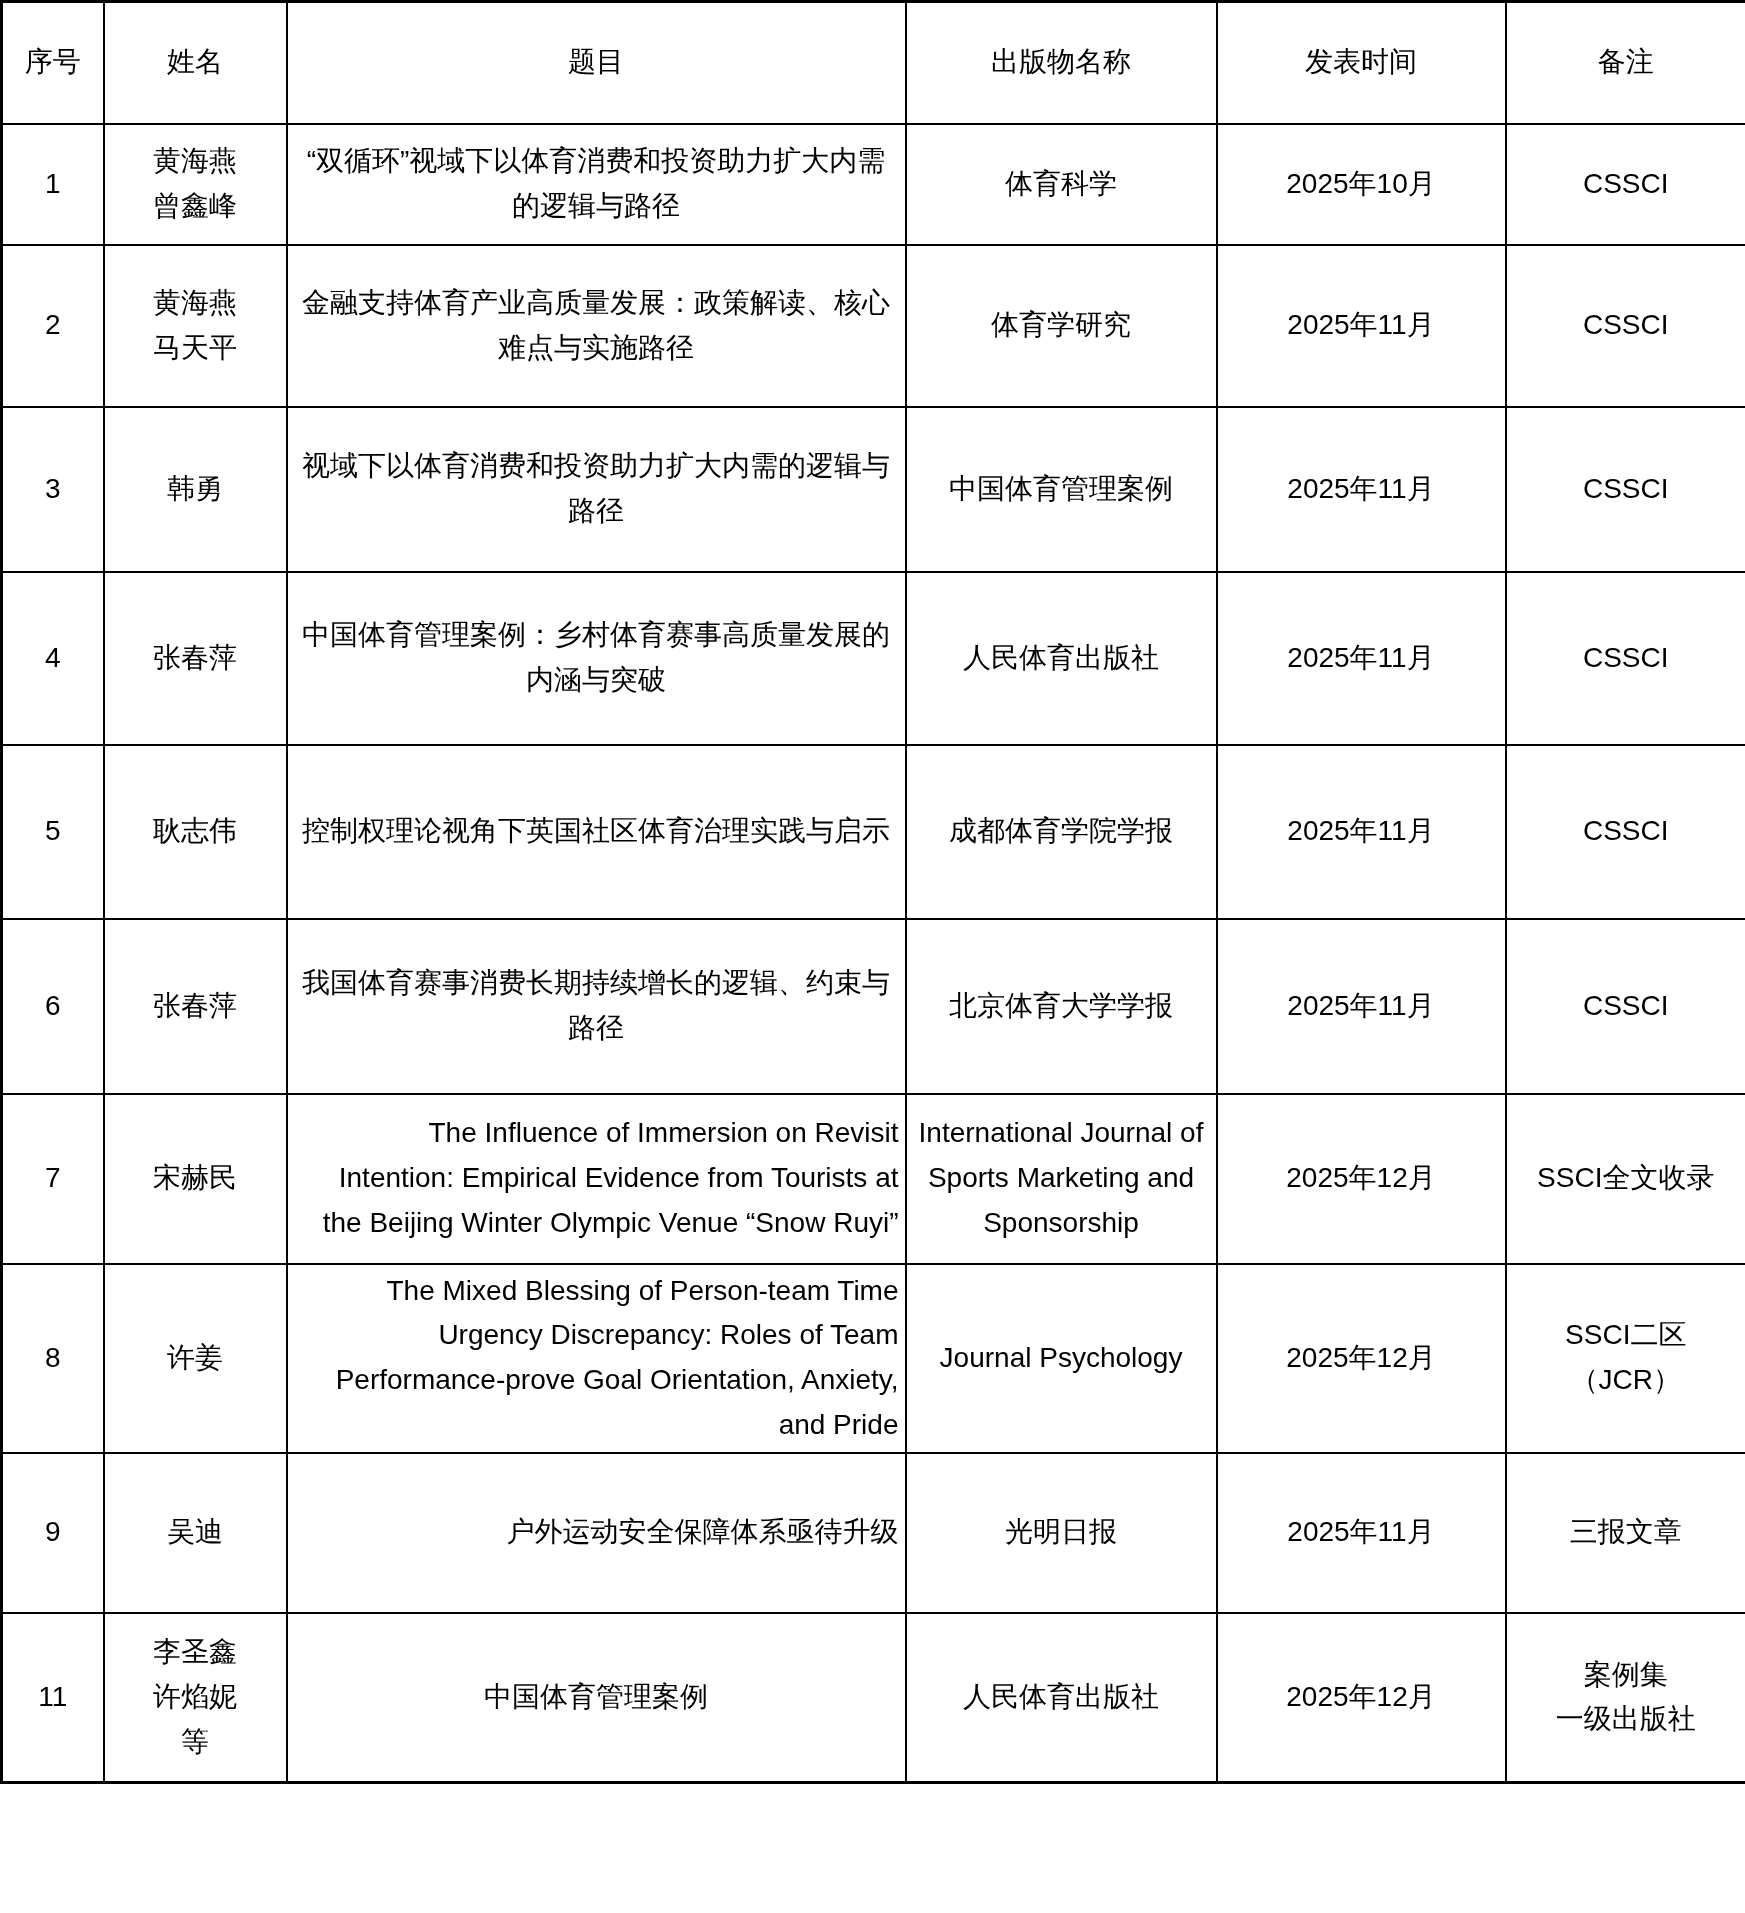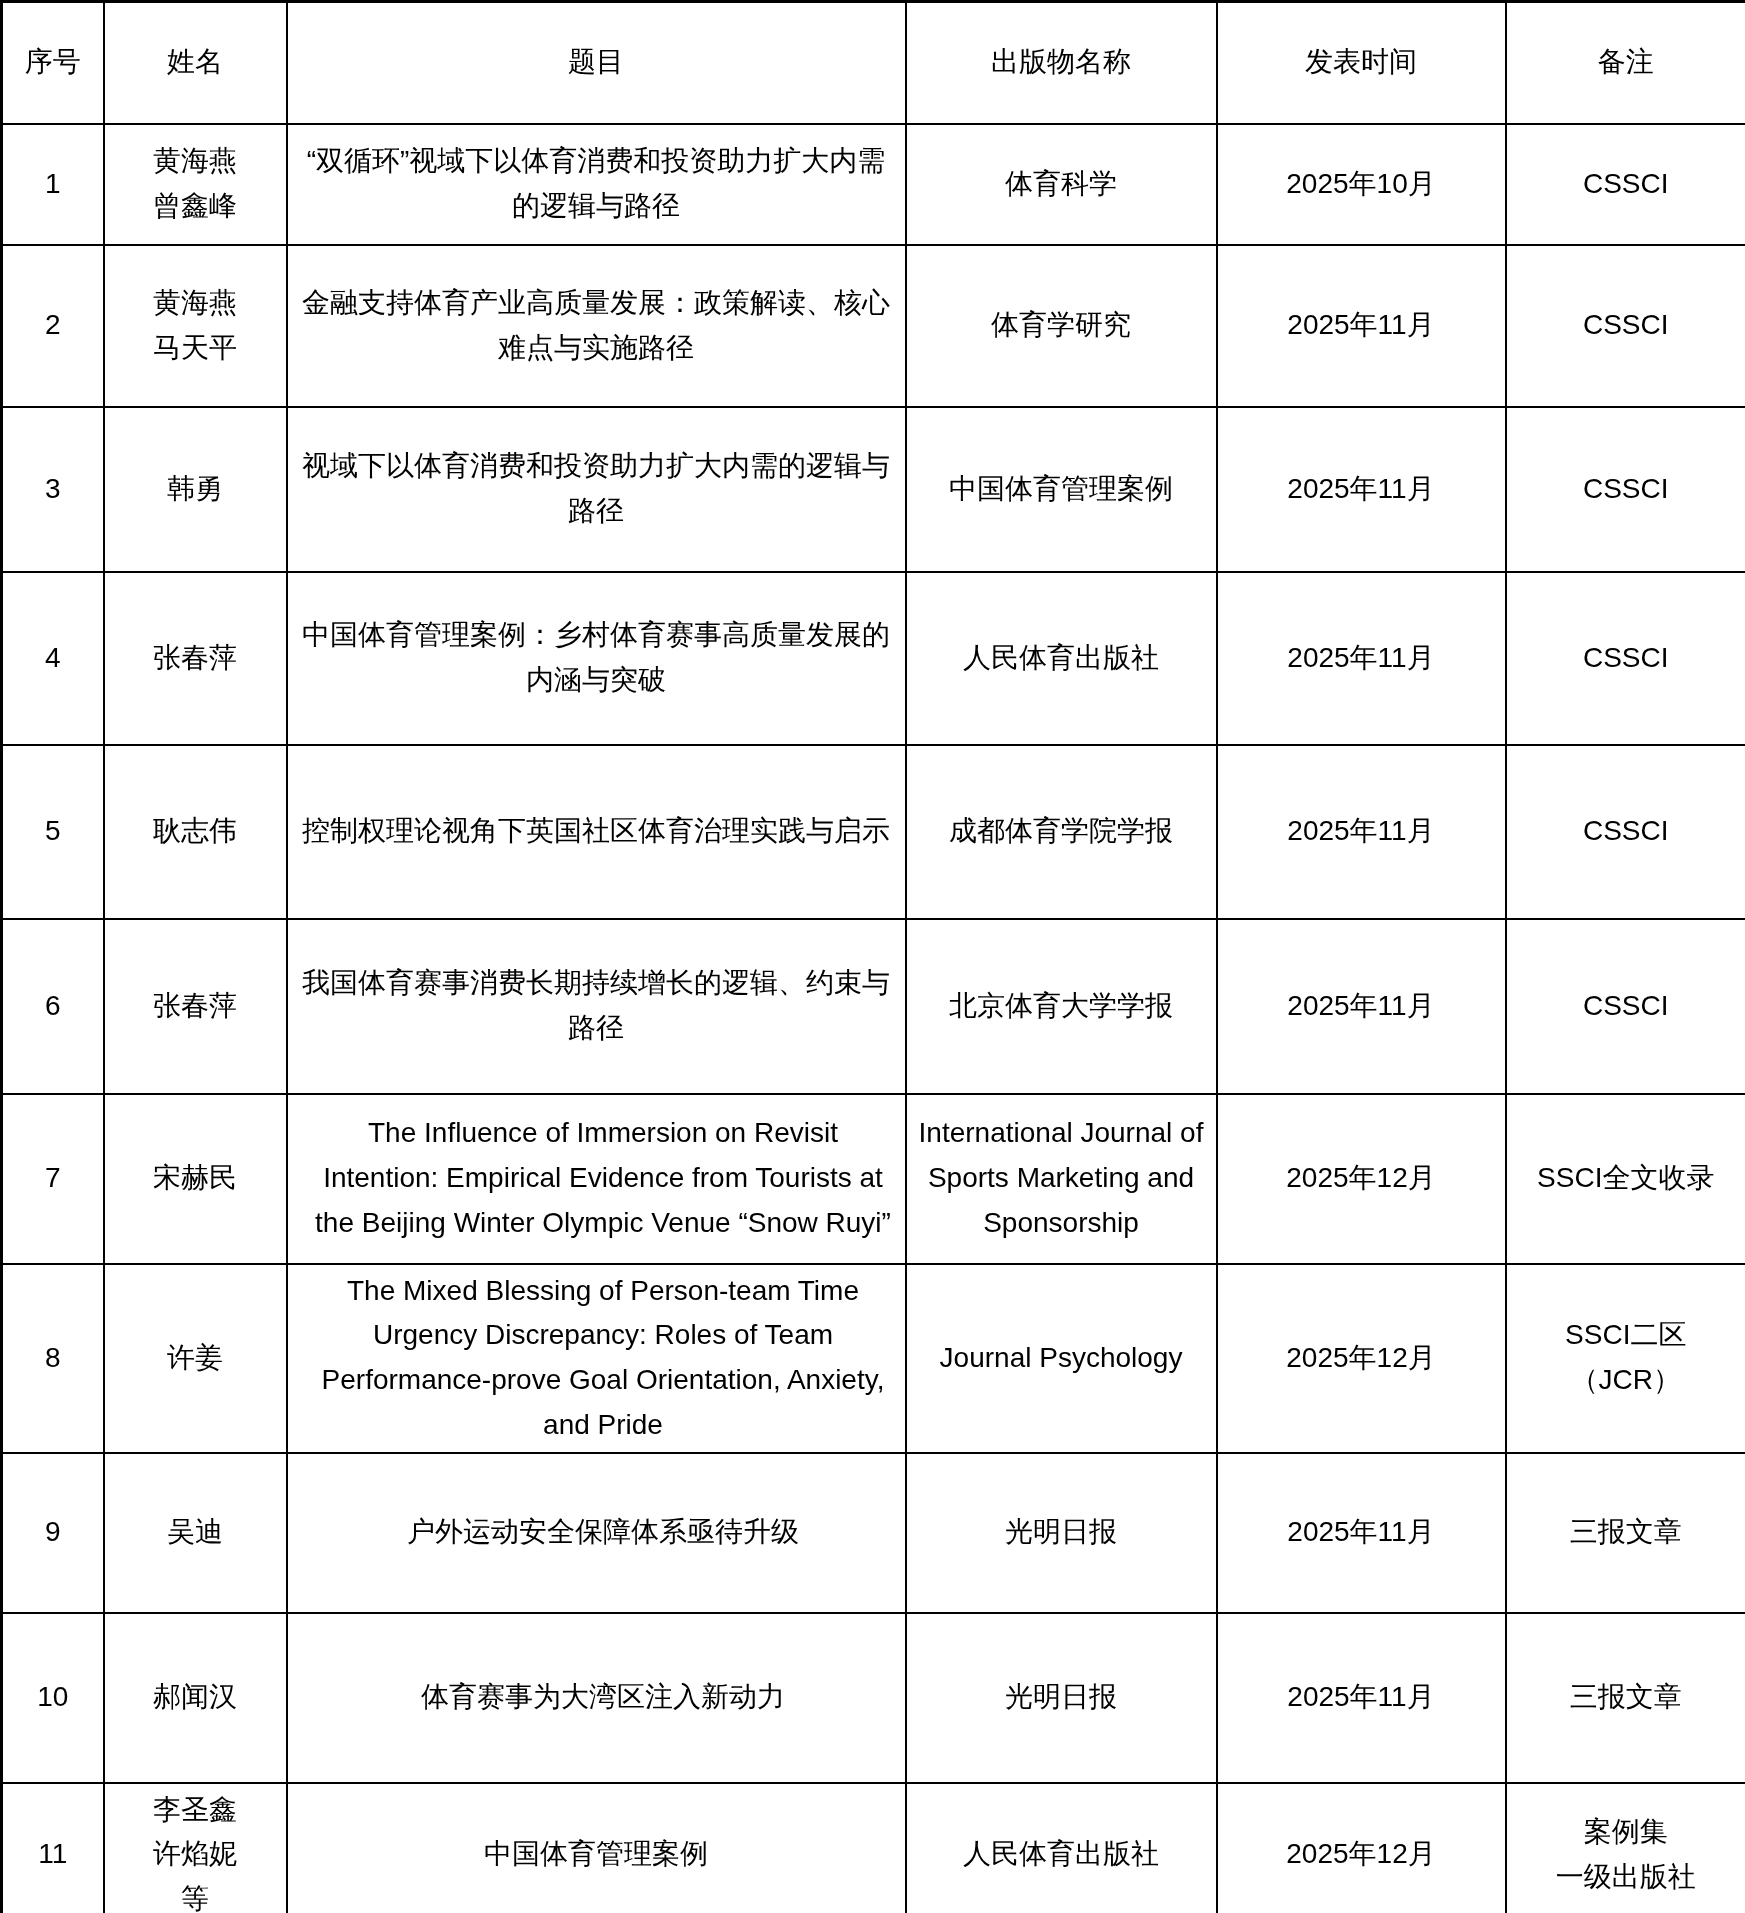--- a/index.html
+++ b/index.html
@@ -35,21 +35,21 @@
   .pub-table tbody tr:nth-child(2)  { height: 162px; }
   .pub-table tbody tr:nth-child(3)  { height: 165px; }
   .pub-table tbody tr:nth-child(4)  { height: 173px; }
   .pub-table tbody tr:nth-child(5)  { height: 174px; }
   .pub-table tbody tr:nth-child(6)  { height: 175px; }
   .pub-table tbody tr:nth-child(7)  { height: 170px; }
   .pub-table tbody tr:nth-child(8)  { height: 178px; }
   .pub-table tbody tr:nth-child(9)  { height: 160px; }
   .pub-table tbody tr:nth-child(10) { height: 170px; }
   .pub-table tbody tr:nth-child(11) { height: 140px; }
-  .c-title.left { text-align: center; padding-left: 20px; }
+  .c-title.left { text-align: right; padding-left: 20px; }
 </style>
 </head>
 <body>
 
 <table class="pub-table">
   <colgroup>
     <col style="width:102px">
     <col style="width:183px">
     <col style="width:619px">
     <col style="width:311px">
@@ -135,28 +135,20 @@
   </tr>
       <tr>
     <td class="c-no">9</td>
     <td class="c-name">吴迪</td>
     <td class="c-title left">户外运动安全保障体系亟待升级</td>
     <td class="c-pub">光明日报</td>
     <td class="c-date">2025年11月</td>
     <td class="c-remark">三报文章</td>
   </tr>
       <tr>
-    <td class="c-no">10</td>
-    <td class="c-name">郝闻汉</td>
-    <td class="c-title left">体育赛事为大湾区注入新动力</td>
-    <td class="c-pub">光明日报</td>
-    <td class="c-date">2025年11月</td>
-    <td class="c-remark">三报文章</td>
-  </tr>
-      <tr>
     <td class="c-no">11</td>
     <td class="c-name">李圣鑫
 许焰妮
 等</td>
     <td class="c-title">中国体育管理案例</td>
     <td class="c-pub">人民体育出版社</td>
     <td class="c-date">2025年12月</td>
     <td class="c-remark">案例集
 一级出版社</td>
   </tr>

